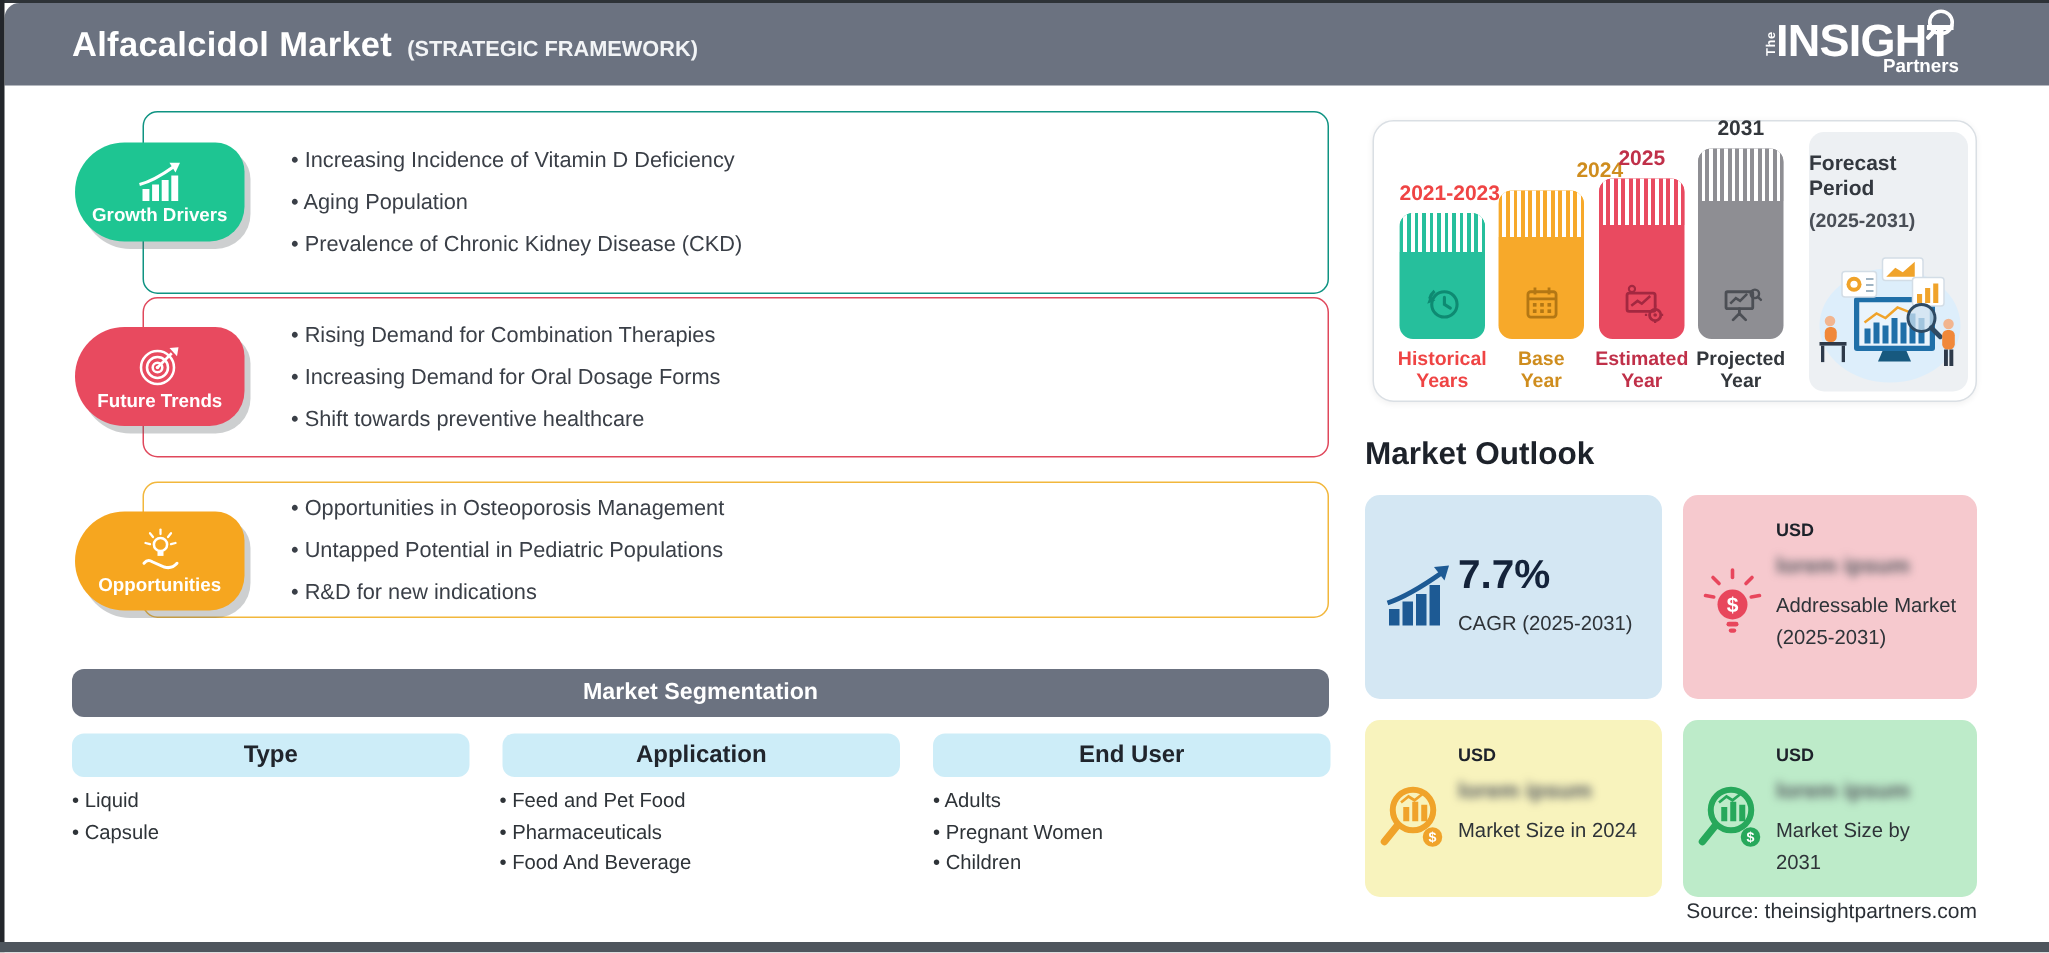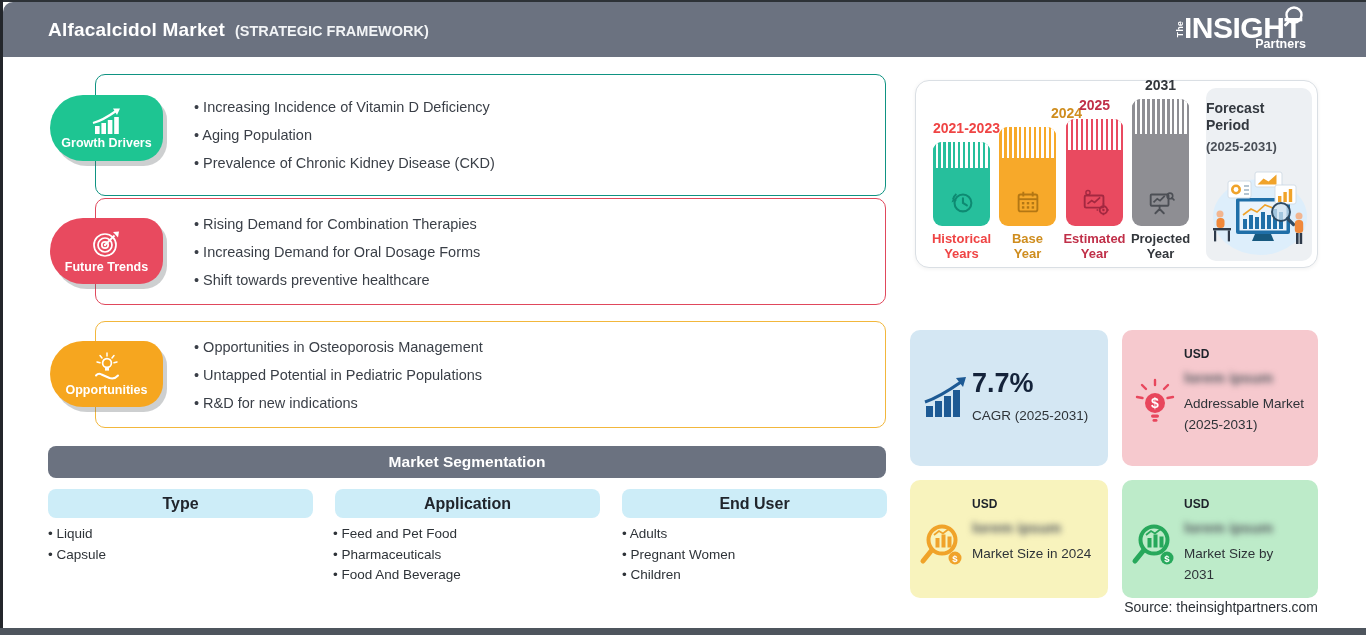--- a/index.html
+++ b/index.html
@@ -10,37 +10,37 @@
   }
   
   .edge-top { position:absolute; left:0; top:0; width:1366px; height:2px; background:#2d3237; z-index:50; }
   .edge-left { position:absolute; left:0; top:0; width:3px; height:635px; background:#23262b; z-index:50; }
   .edge-bottom { position:absolute; left:0; top:628px; width:1366px; height:7px; background:#4e555d; z-index:50; }
 
   
   .header { position:absolute; left:3px; top:2px; width:1363px; height:55px; background:#6b7280;
             border-radius:10px 0 0 0; display:flex; align-items:center; }
   .header-title-wrap { margin-left:45px; display:flex; align-items:baseline; gap:10px; color:#fff; }
-  .header-title { font-size:19px; font-weight:bold; letter-spacing:.2px; }
+  .header-title { font-size:23px; font-weight:bold; letter-spacing:.2px; }
   .header-subtitle { font-size:14.5px; font-weight:600; color:#f2f4f6; }
   .logo { position:absolute; right:56px; top:9px; width:132px; height:40px; color:#fff; }
   .logo-the { position:absolute; left:-6px; top:13px; transform:rotate(-90deg); font-size:8.5px; font-weight:bold; letter-spacing:.5px; }
   .logo-insight { position:absolute; left:6px; top:0px; font-size:30px; font-weight:bold; letter-spacing:-.5px; }
   .logo-ring { position:absolute; left:103px; top:-6px; }
   .logo-partners { position:absolute; right:4px; bottom:0px; font-size:12.5px; font-weight:bold; }
 
   
   .panel-box { position:absolute; left:95px; width:791px; border-width:1.6px; border-style:solid;
                border-radius:10px; background:#fff; display:flex; flex-direction:column; justify-content:center; }
   .panel-box ul { list-style:none; padding-left:98px; }
   .panel-box li { font-size:14.5px; line-height:28px; color:#3a3f47; }
   .panel-box li::before { content:"• "; color:#3a3f47; }
   .box-growth { top:74px; height:122px; border-color:#0f9382; }
   .box-trends { top:198px; height:107px; border-color:#e0485c; }
-  .box-opps   { top:321px; height:107px; border-color:#f2b73c; }
+  .box-opps   { top:321px; height:91px; border-color:#f2b73c; }
 
   .badge { position:absolute; left:50px; width:113px; height:66px; border-radius:34px 20px 24px 34px;
            display:flex; flex-direction:column; align-items:center; justify-content:center; gap:1px;
            box-shadow:4px 5px 0 rgba(90,95,100,.30); z-index:5; }
   .badge-label { color:#fff; font-size:12.5px; font-weight:bold; }
   .badge-growth { top:95px; background:#1ec592;text-align:right; }
   .badge-trends { top:218px; background:#e84a5f; }
   .badge-opps   { top:341px; background:#f6a61f; }
 
   
@@ -300,20 +300,21 @@
           <rect x="90.6" y="68" width="2.6" height="11" fill="#2e3a4a"></rect>
         <circle cx="11" cy="49" r="3.5" fill="#f2b58f"></circle>
         <rect x="7.5" y="53" width="8" height="10" rx="3.5" fill="#f0883a"></rect>
         <rect x="4" y="63" width="18" height="2.4" fill="#2e3a4a"></rect>
         <rect x="5" y="65.4" width="2.2" height="11" fill="#2e3a4a"></rect>
           <rect x="18.8" y="65.4" width="2.2" height="11" fill="#2e3a4a"></rect>
       </svg>
     </div>
   </div>
 
+  <div class="outlook-title">Market Outlook</div>
 
   <div class="ocard ocard1">
     <svg class="icon-abs" width="46" height="42" viewBox="0 0 46 42">
       <g fill="#1d5a94">
         <rect x="3" y="30" width="7" height="11"></rect>
           <rect x="12" y="25" width="7" height="16"></rect>
         <rect x="21" y="20" width="7" height="21"></rect>
           <rect x="30" y="14" width="7" height="27"></rect>
       </g>
       <path d="M2 26 C14 22 28 13 38 6" fill="none" stroke="#1d5a94" stroke-width="3.2"></path>

